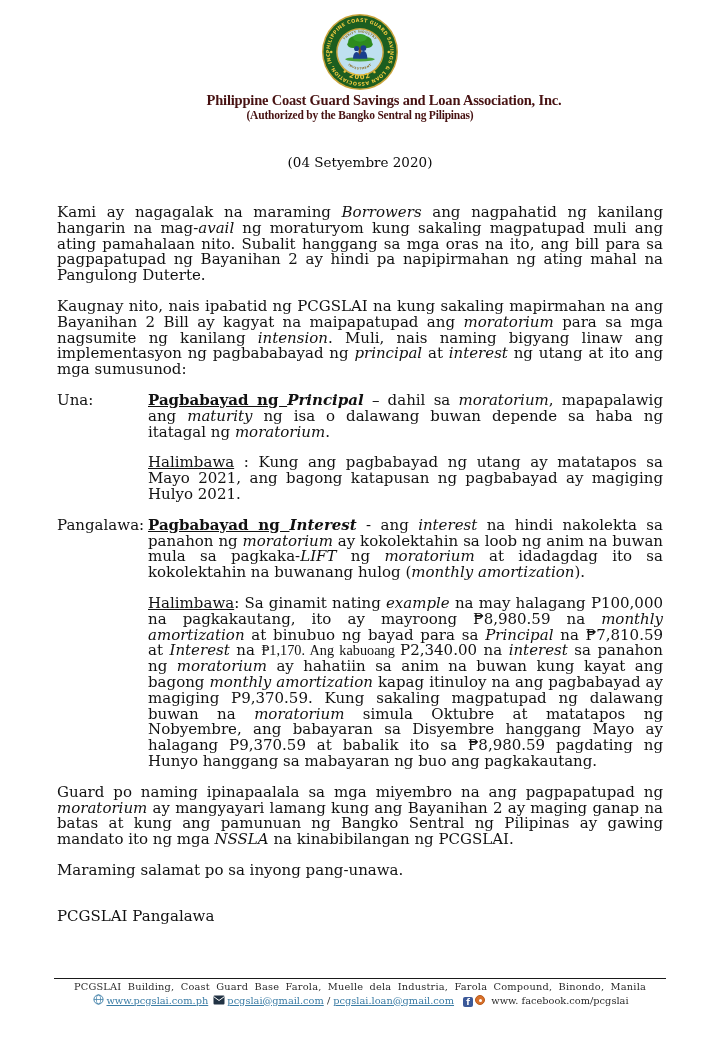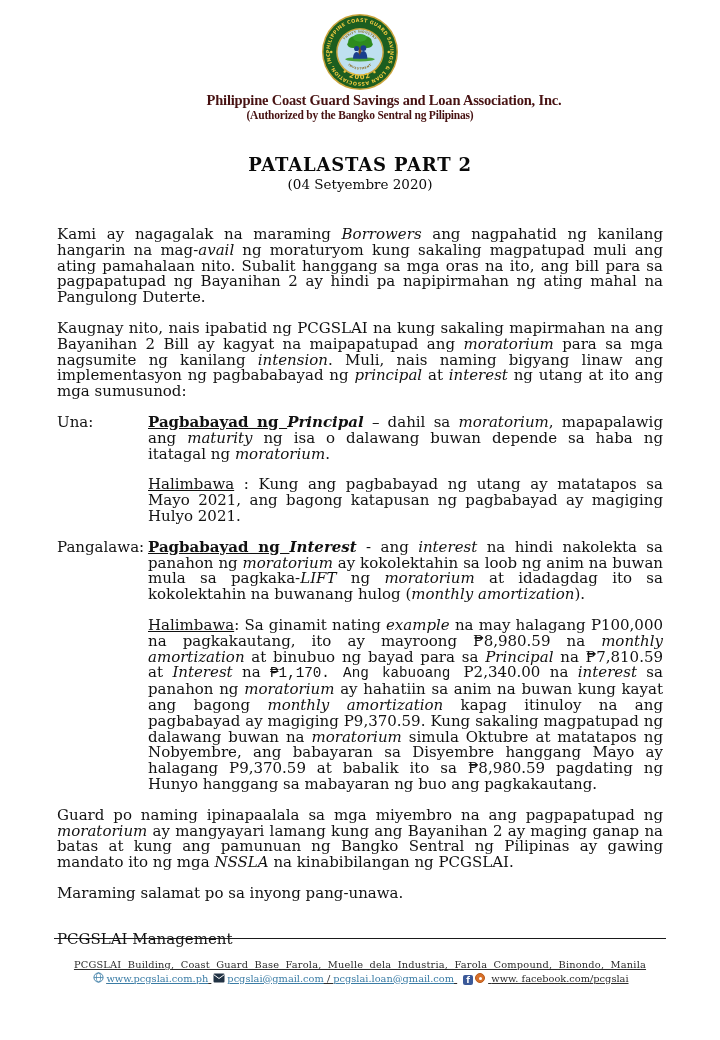--- a/index.html
+++ b/index.html
@@ -42,29 +42,29 @@
   .hang { display:flex; margin-bottom:15px; }
   .hang .label { width:91px; flex:0 0 91px; text-align:left; }
   .hang .content { flex:1; text-align:justify; }
   .hang .content .sub-para { margin-bottom:15px; }
   .hang .content .sub-para:last-child { margin-bottom:0; }
   .signature { margin-top:30px; text-align:left; }
   .seg-i  { font-style:italic; }
   .seg-b  { font-weight:700;text-decoration:underline; }
   .seg-bi { font-weight:700; font-style:italic; }
   .seg-u  { text-decoration:underline; }
-  .seg-alt{ font-family:Liberation Mono, monospace; font-size:0.95em; }
+  .seg-alt{ font-family:Liberation Serif, serif; font-size:0.95em; }
   
   .footer {
-    position:absolute; left:54px; right:54px; top:938px;
+    position:absolute; left:54px; right:54px; top:978px;
     border-top:1.5px solid #1a1a1a;
-    padding-top:19px;
+    padding-top:1px;
     text-align:center;
     font-family:"DejaVu Serif","Liberation Serif",serif;
-    font-size:9.8px; line-height:13.5px; color:#2b2b2b;text-decoration:underline;
+    font-size:9.8px; line-height:13.5px; color:#2b2b2b;
   }
   .footer .line1 { word-spacing:3px; letter-spacing:0.2px; }
   .footer .ico { display:inline-block; vertical-align:-1px; margin:0 2px; }
   .footer a, .footer .link {
     color:#3a7ca5; text-decoration:underline; cursor:pointer;
   }
   .glyph { font-family:"DejaVu Sans",sans-serif; font-size:10px; color:#111; }
   .fb-badge {
     display:inline-block; width:10px; height:10px; border-radius:2px;
     background:#3b5998; color:#fff; font-family:"DejaVu Sans",sans-serif;
@@ -130,21 +130,20 @@
       </text>
       <text fill="#8a6d1f" font-size="3" font-family="DejaVu Sans, sans-serif" font-weight="bold" letter-spacing="0.5">
         <textPath href="#innerBottom" startOffset="50%" text-anchor="middle">INVESTMENT</textPath>
       </text>
     </svg>
     <div class="org-name">Philippine Coast Guard Savings and Loan Association, Inc.</div>
     <div class="org-sub">(Authorized by the Bangko Sentral ng Pilipinas)</div>
   </div>
 
   <div class="title-block">
-    <div class="doc-title">PATALASTAS PART 2</div>
     <div class="doc-date">(04 Setyembre 2020)</div>
   </div>
 
   <div class="body-text">
     <p class="para"><span>Kami ay nagagalak na maraming </span><span class="seg-i">Borrowers</span><span> ang nagpahatid ng kanilang hangarin na mag-</span><span class="seg-i">avail</span><span> ng moraturyom kung sakaling magpatupad muli ang ating pamahalaan nito. Subalit hanggang sa mga oras na ito, ang bill para sa pagpapatupad ng Bayanihan 2 ay hindi pa napipirmahan ng ating mahal na Pangulong Duterte.</span></p>
     <p class="para"><span>Kaugnay nito, nais ipabatid ng PCGSLAI na kung sakaling mapirmahan na ang Bayanihan 2 Bill ay kagyat na maipapatupad ang </span><span class="seg-i">moratorium</span><span> para sa mga nagsumite ng kanilang </span><span class="seg-i">intension</span><span>. Muli, nais naming bigyang linaw ang implementasyon ng pagbababayad ng </span><span class="seg-i">principal</span><span> at </span><span class="seg-i">interest</span><span> ng utang at ito ang mga sumusunod:</span></p>
 
     <div class="hang">
       <div class="label">Una:</div>
       <div class="content">
@@ -156,21 +155,21 @@
     <div class="hang">
       <div class="label">Pangalawa:</div>
       <div class="content">
         <p class="sub-para"><span class="seg-b">Pagbabayad ng </span><span class="seg-bi">Interest</span><span>  - ang </span><span class="seg-i">interest</span><span> na hindi nakolekta sa panahon ng </span><span class="seg-i">moratorium</span><span> ay kokolektahin sa loob ng anim na buwan mula sa pagkaka-</span><span class="seg-i">LIFT</span><span> ng </span><span class="seg-i">moratorium</span><span> at idadagdag ito sa kokolektahin na buwanang hulog (</span><span class="seg-i">monthly amortization</span><span>).</span></p>
         <p class="sub-para"><span class="seg-u">Halimbawa</span><span>: Sa ginamit nating </span><span class="seg-i">example</span><span> na may halagang P100,000 na pagkakautang, ito ay mayroong ₱8,980.59 na </span><span class="seg-i">monthly amortization</span><span> at binubuo ng bayad para sa </span><span class="seg-i">Principal</span><span> na ₱7,810.59 at </span><span class="seg-i">Interest</span><span> na </span><span class="seg-alt">₱1,170. Ang kabuoang </span><span>P2,340.00 na </span><span class="seg-i">interest</span><span> sa panahon ng </span><span class="seg-i">moratorium</span><span> ay hahatiin sa anim na buwan kung kayat ang bagong </span><span class="seg-i">monthly amortization</span><span> kapag itinuloy na ang pagbabayad ay magiging P9,370.59. Kung sakaling magpatupad ng dalawang buwan na </span><span class="seg-i">moratorium</span><span> simula Oktubre at matatapos ng Nobyembre, ang babayaran sa Disyembre hanggang Mayo ay halagang P9,370.59 at babalik ito sa ₱8,980.59 pagdating ng Hunyo hanggang sa mabayaran ng buo ang pagkakautang.</span></p>
       </div>
     </div>
 
     <p class="para"><span>Guard po naming ipinapaalala sa mga miyembro na ang pagpapatupad ng </span><span class="seg-i">moratorium</span><span> ay mangyayari lamang kung ang Bayanihan 2 ay maging ganap na batas at kung ang pamunuan ng Bangko Sentral ng Pilipinas ay gawing mandato ito ng mga </span><span class="seg-i">NSSLA</span><span> na kinabibilangan ng PCGSLAI.</span></p>
     <p class="para">Maraming salamat po sa inyong pang-unawa.</p>
-    <p class="signature">PCGSLAI Management</p>
+    <p class="signature">PCGSLAI Pangalawa</p>
   </div>
 
   <div class="footer">
     <div class="line1">PCGSLAI Building, Coast Guard Base Farola, Muelle dela Industria, Farola Compound, Binondo, Manila</div>
     <div class="line3">
       <svg class="ico" width="11" height="11" viewBox="0 0 12 12">
         <circle cx="6" cy="6" r="5" fill="none" stroke="#3a7ca5" stroke-width="1"></circle>
         <ellipse cx="6" cy="6" rx="2.3" ry="5" fill="none" stroke="#3a7ca5" stroke-width="0.8"></ellipse>
         <line x1="1" y1="6" x2="11" y2="6" stroke="#3a7ca5" stroke-width="0.8"></line>
       </svg><span class="link">www.pcgslai.com.ph</span>

